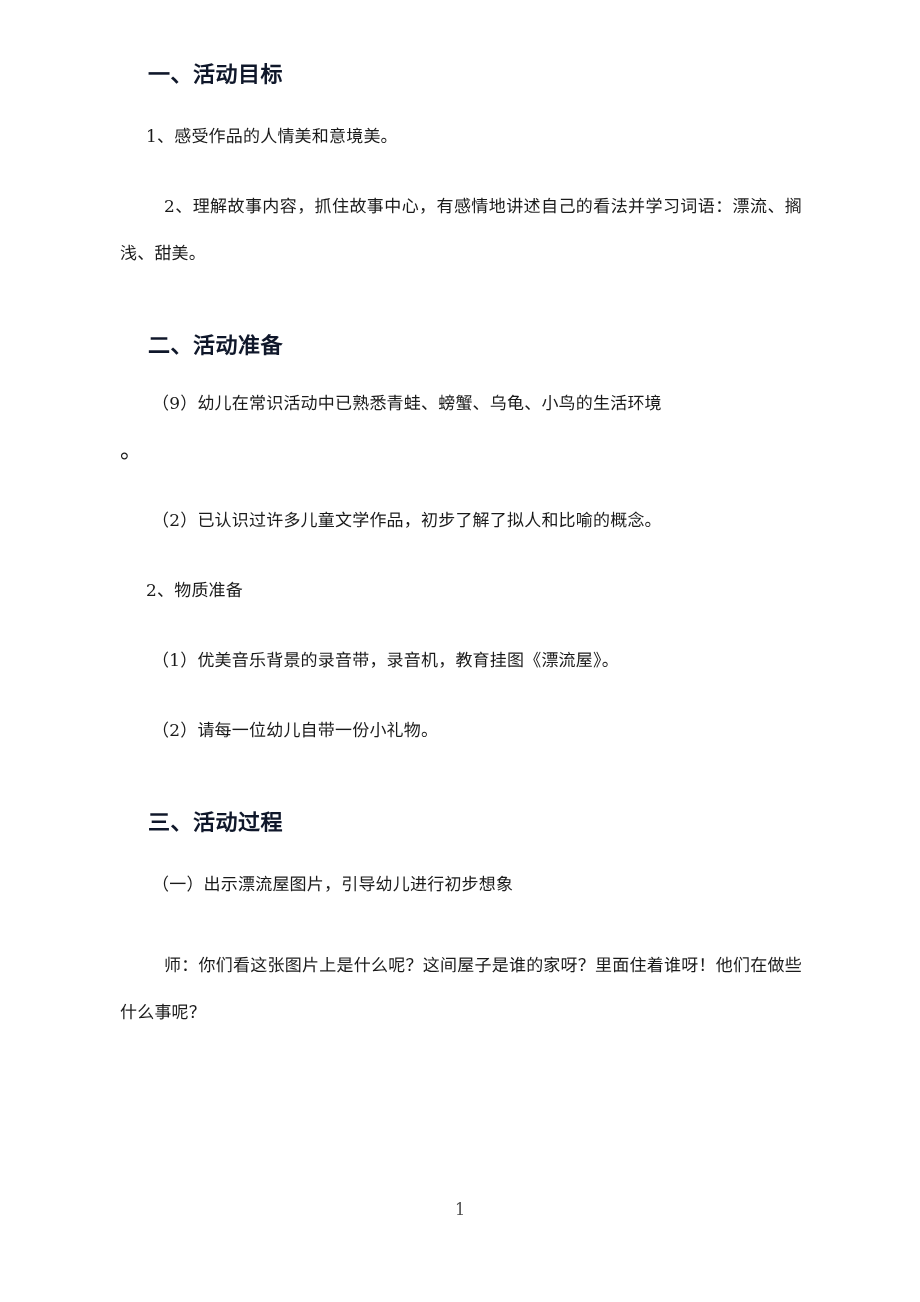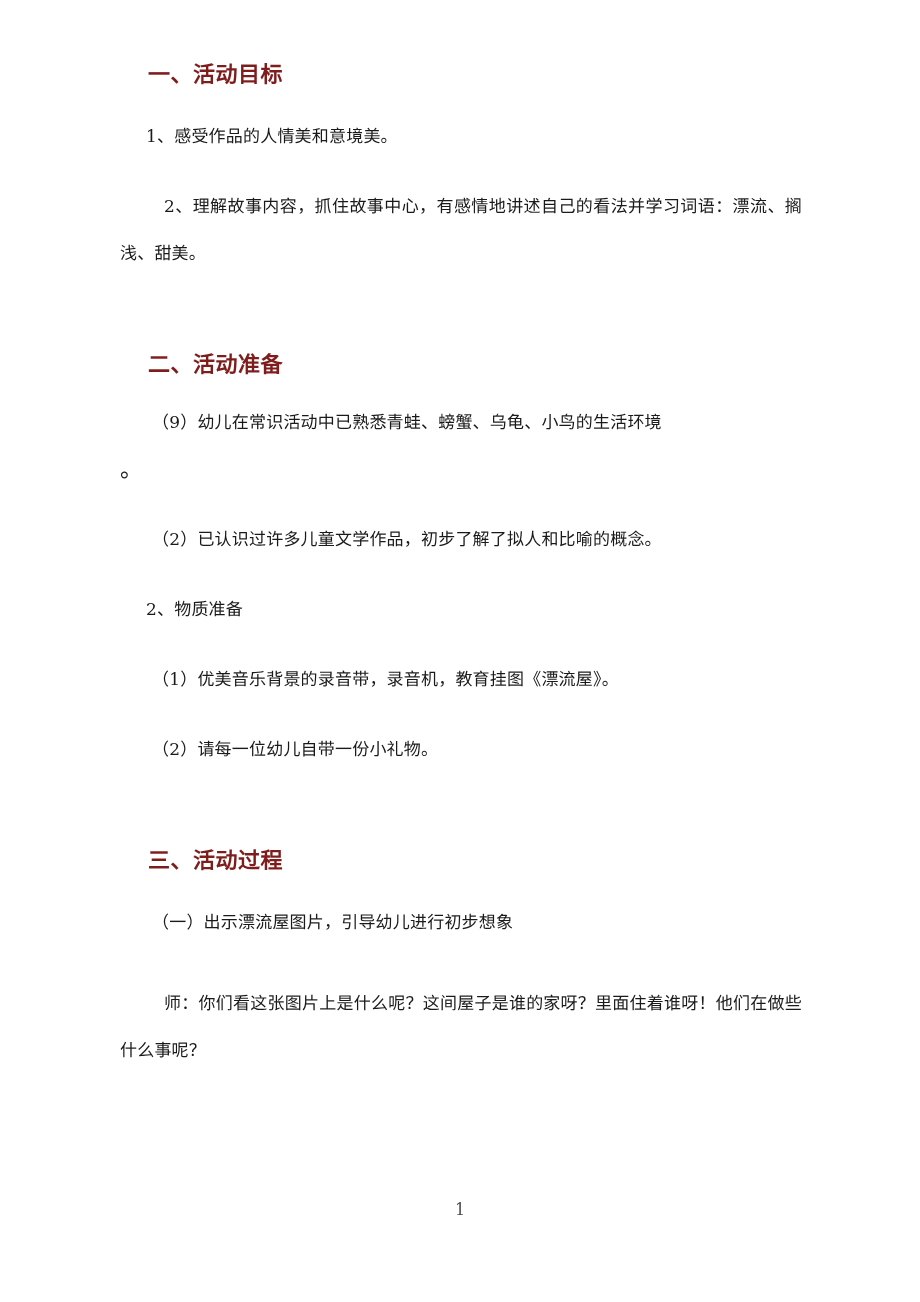--- a/index.html
+++ b/index.html
@@ -40,21 +40,21 @@
     letter-spacing: 0.5px;
     white-space: nowrap;
   }
 
   
   .section-heading {
     font-family: "DejaVu Sans", "Liberation Sans", sans-serif;
     font-weight: 700;
     font-size: 22px;
     line-height: 1.0;
-    color: #7f1d1d;
+    color: #0f172a;
     margin: 0;
     text-indent: 28px;
     letter-spacing: 0.5px;
   }
 
   
   .para {
     font-family: "DejaVu Serif", "Liberation Serif", serif;
     font-size: 17px;
     line-height: 47px;
@@ -65,21 +65,21 @@
     letter-spacing: 0.2px;
   }
 
   
   .indent-1 { text-indent: 26px; }
   .indent-2 { text-indent: 44px; }
   .indent-3 { text-indent: 32px; }
 
   
   .gap-heading   { margin-top: 64px; }
-  .gap-heading-2 { margin-top: 77px; }
+  .gap-heading-2 { margin-top: 58px; }
   .gap-para      { margin-top: 27px; }
   .gap-para-sm   { margin-top: 23px; }
   .gap-para-lg   { margin-top: 34px; }
 
   
   .orphan-line {
     font-family: "DejaVu Serif", "Liberation Serif", serif;
     font-size: 22.5px;
     line-height: 47px;
     color: #1a1a1a;

